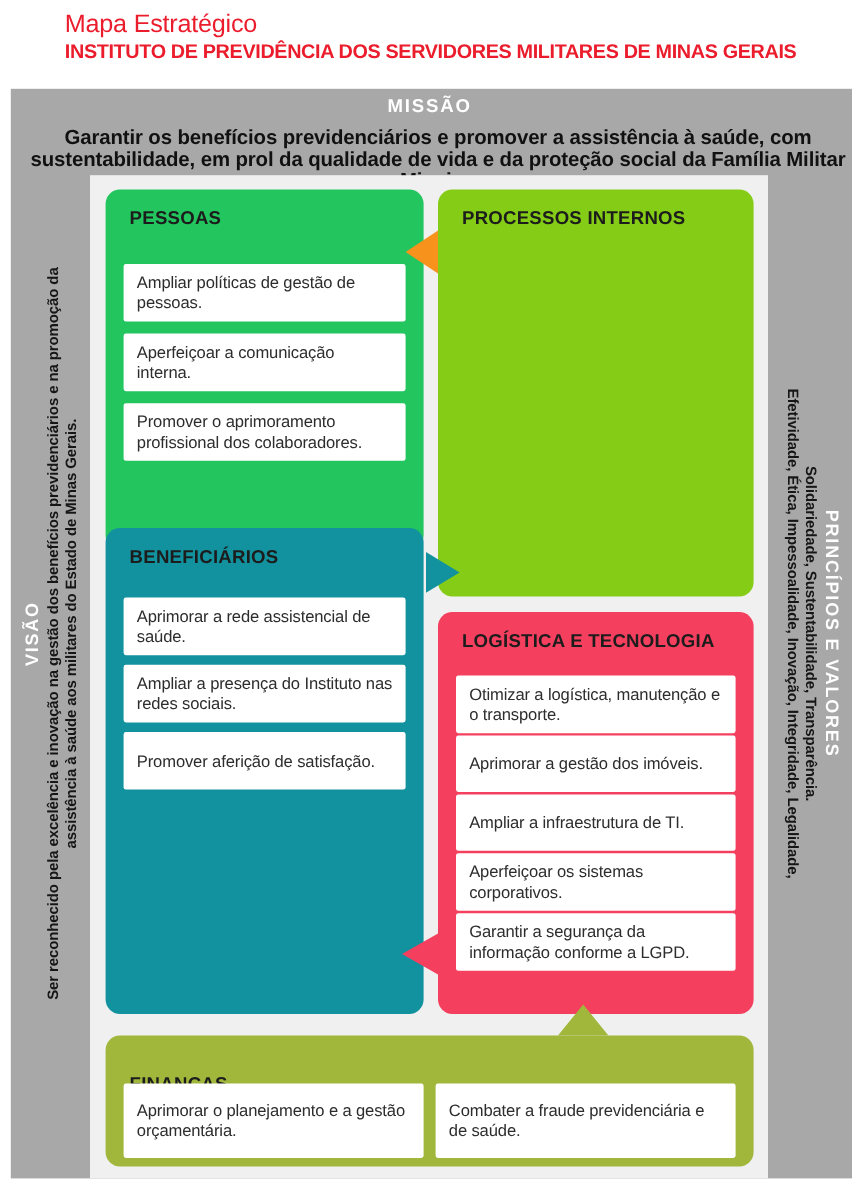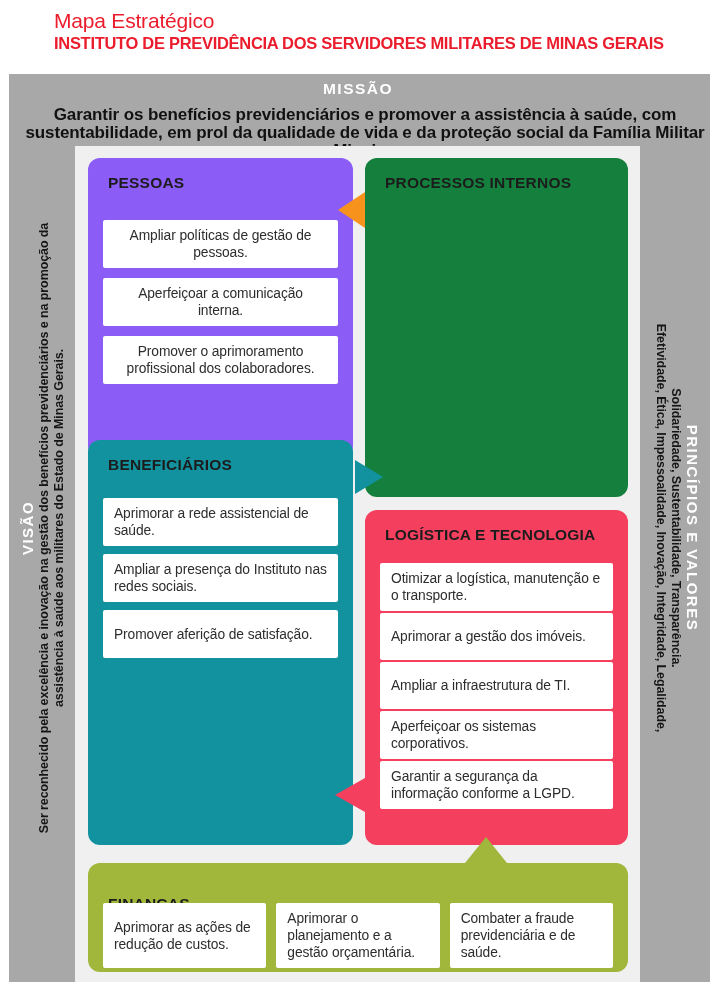--- a/index.html
+++ b/index.html
@@ -62,26 +62,26 @@
   .sec-title {
     position:absolute; left:20px; top:16px;
     font-size:15.5px; font-weight:800; color:#1c1c1c; letter-spacing:0.2px;
   }
   .items { position:absolute; left:15px; right:15px; display:flex; flex-direction:column; }
   .item {
     background:#ffffff; border-radius:2px; padding:7px 11px; min-height:48px;
     display:flex; align-items:center;
     font-size:13.8px; color:#2d2d2d; line-height:17px; letter-spacing:-0.1px;
   }
-  #sec-pessoas       { left:88px;  top:158px; width:265px; height:300px; background:#8b5cf6; }
-  #sec-processos     { left:365px; top:158px; width:263px; height:339px; background:#15803d;text-align:center; }
+  #sec-pessoas       { left:88px;  top:158px; width:265px; height:300px; background:#22c55e; }
+  #sec-processos     { left:365px; top:158px; width:263px; height:339px; background:#84cc16;text-align:center; }
   #sec-beneficiarios { left:88px;  top:440px; width:265px; height:405px; background:#12929F; }
   #sec-logistica     { left:365px; top:510px; width:263px; height:335px; background:#F43F5E; }
   #sec-financas      { left:88px;  top:863px; width:540px; height:109px; background:#A0B73C; }
-  #sec-pessoas       .items { top:62px; gap:10px;text-align:center; }
+  #sec-pessoas       .items { top:62px; gap:10px; }
   #sec-processos     .items { top:62px; gap:9px; }
   #sec-beneficiarios .items { top:58px; gap:8px; }
   #sec-logistica     .items { top:53px; gap:2px; }
   #sec-logistica     .item  { min-height:47px; }
   #sec-financas .items {
     top:40px; flex-direction:row; gap:10px;
   }
   #sec-financas .item { flex:1; min-height:62px; align-items:center; }
   #sec-financas .sec-title { top:12px;margin-top:20px; }
   
@@ -168,21 +168,20 @@
     <div class="item">Aprimorar a gestão dos imóveis.</div>
     <div class="item">Ampliar a infraestrutura de TI.</div>
     <div class="item">Aperfeiçoar os sistemas corporativos.</div>
     <div class="item">Garantir a segurança da informação conforme a LGPD.</div>
   </div>
 </div>
 
 <div class="sec" id="sec-financas">
   <div class="sec-title">FINANÇAS</div>
   <div class="items">
-    <div class="item">Aprimorar as ações de redução de custos.</div>
     <div class="item">Aprimorar o planejamento e a gestão orçamentária.</div>
     <div class="item">Combater a fraude previdenciária e de saúde.</div>
   </div>
 </div>
 
 <div class="arrow" id="arrow-orange-left"></div>
 <div class="arrow" id="arrow-teal-right"></div>
 <div class="arrow" id="arrow-red-left"></div>
 <div class="arrow" id="arrow-green-up"></div>
 

